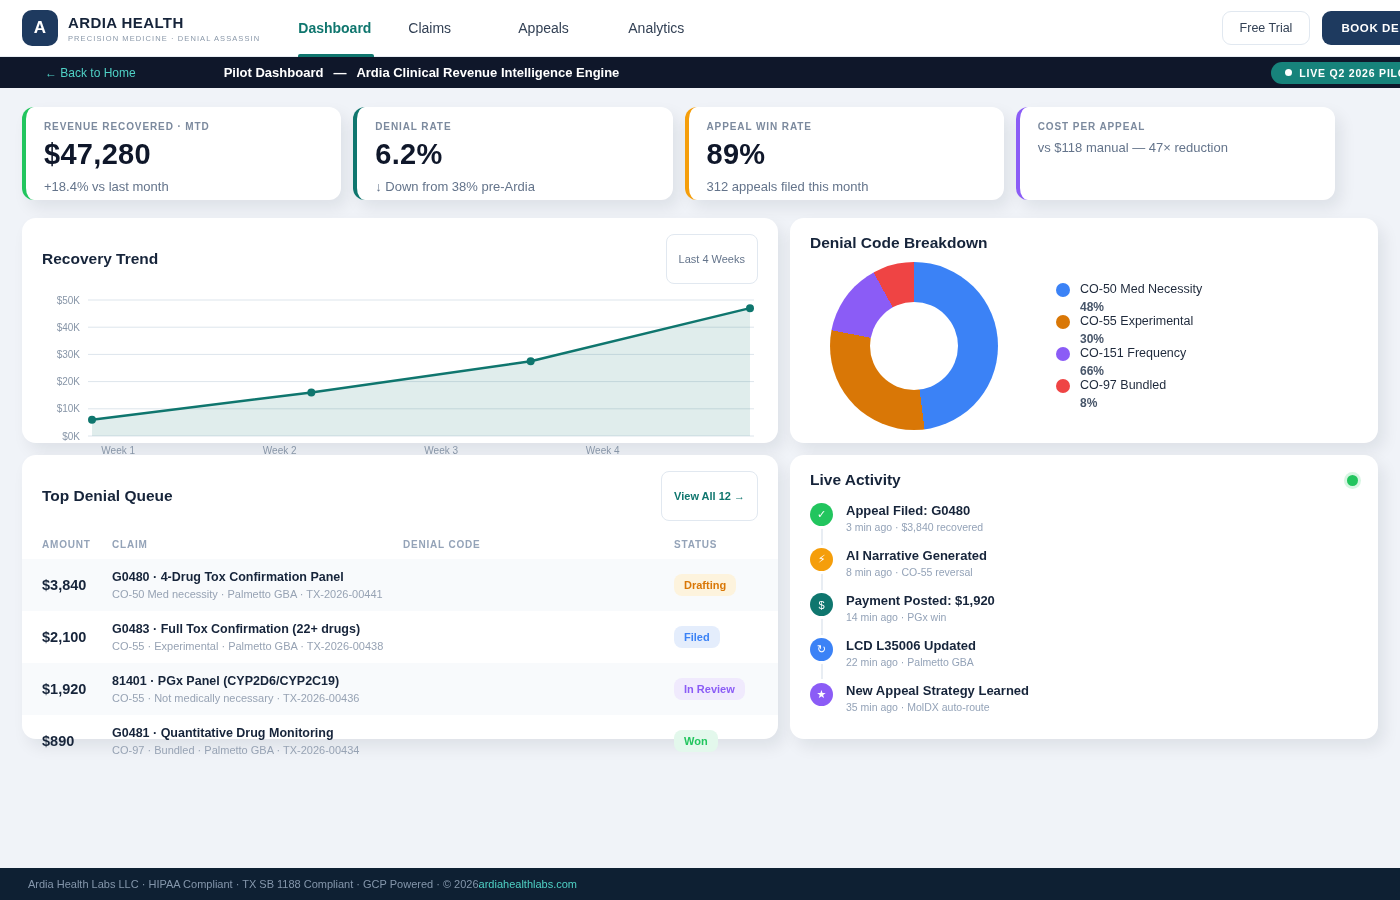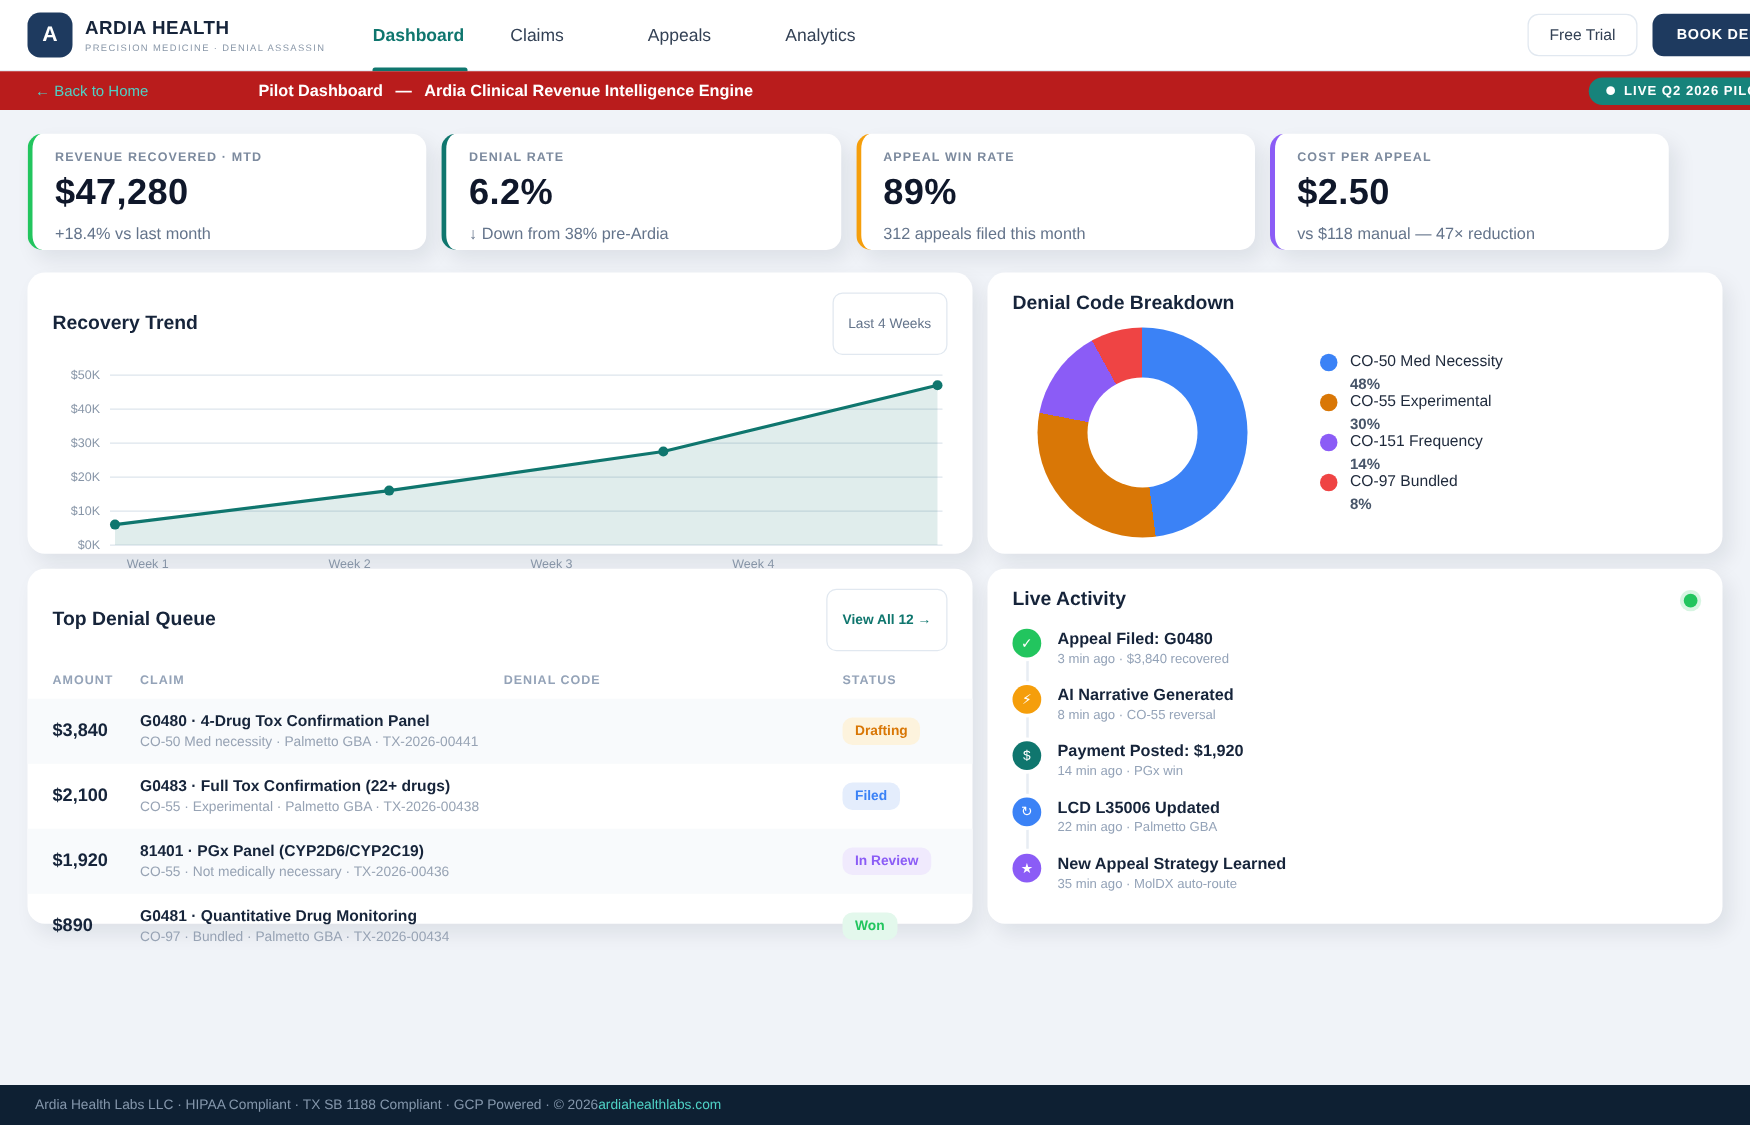--- a/index.html
+++ b/index.html
@@ -41,22 +41,22 @@
     font-family:inherit;
   }
   .btn-book-demo {
     background:#1e3a5f; color:#fff; border:none; border-radius:9px;
     padding:11px 19px; font-size:11.5px; font-weight:800; letter-spacing:.6px;
     cursor:pointer; margin-right:-38px; white-space:nowrap; font-family:inherit;
   }
 
   
   .subheader {
-    height:31px; background:#b91c1c; display:flex; align-items:center;
-    padding-left:28px; flex:0 0 auto; position:relative; color:#fff;
+    height:31px; background:#0f172a; display:flex; align-items:center;
+    padding-left:45px; flex:0 0 auto; position:relative; color:#fff;
   }
   .back-link { color:#4fd1c5; font-size:12px; cursor:pointer; text-decoration:none; }
   .subheader-title { margin-left:88px; font-size:13px; font-weight:700; display:flex; gap:10px; align-items:center; white-space:nowrap; }
   .live-badge {
     position:absolute; right:-28px; top:50%; transform:translateY(-50%);
     background:#17837b; color:#fff; border-radius:12px; padding:5px 14px;
     font-size:10.5px; font-weight:800; letter-spacing:.8px; display:flex; align-items:center; gap:7px;
     white-space:nowrap;
   }
   .live-dot-white { width:7px; height:7px; border-radius:50%; background:#fff; display:inline-block; }
@@ -218,21 +218,20 @@
       <div class="kpi-value">6.2%</div>
       <div class="kpi-sub">↓ Down from 38% pre-Ardia</div>
     </div>
     <div class="kpi-card" style="border-left-color: rgb(245, 158, 11);">
       <div class="kpi-label">APPEAL WIN RATE</div>
       <div class="kpi-value">89%</div>
       <div class="kpi-sub">312 appeals filed this month</div>
     </div>
     <div class="kpi-card" style="border-left-color: rgb(139, 92, 246);">
       <div class="kpi-label">COST PER APPEAL</div>
-      <div class="kpi-value">$2.50</div>
       <div class="kpi-sub">vs $118 manual — 47× reduction</div>
     </div>
   </div>
 
   <div class="row-grid row1">
     <div class="panel">
       <div class="panel-head">
         <div class="panel-title">Recovery Trend</div>
         <button class="pill-btn">Last 4 Weeks</button>
       </div>
@@ -284,21 +283,21 @@
     <div>
       <div class="legend-label">CO-55 Experimental</div>
       <div class="legend-pct">30%</div>
     </div>
   </div>
 
   <div class="legend-item">
     <span class="legend-dot" style="background: rgb(139, 92, 246);"></span>
     <div>
       <div class="legend-label">CO-151 Frequency</div>
-      <div class="legend-pct">14%</div>
+      <div class="legend-pct">66%</div>
     </div>
   </div>
 
   <div class="legend-item">
     <span class="legend-dot" style="background: rgb(239, 68, 68);"></span>
     <div>
       <div class="legend-label">CO-97 Bundled</div>
       <div class="legend-pct">8%</div>
     </div>
   </div>

